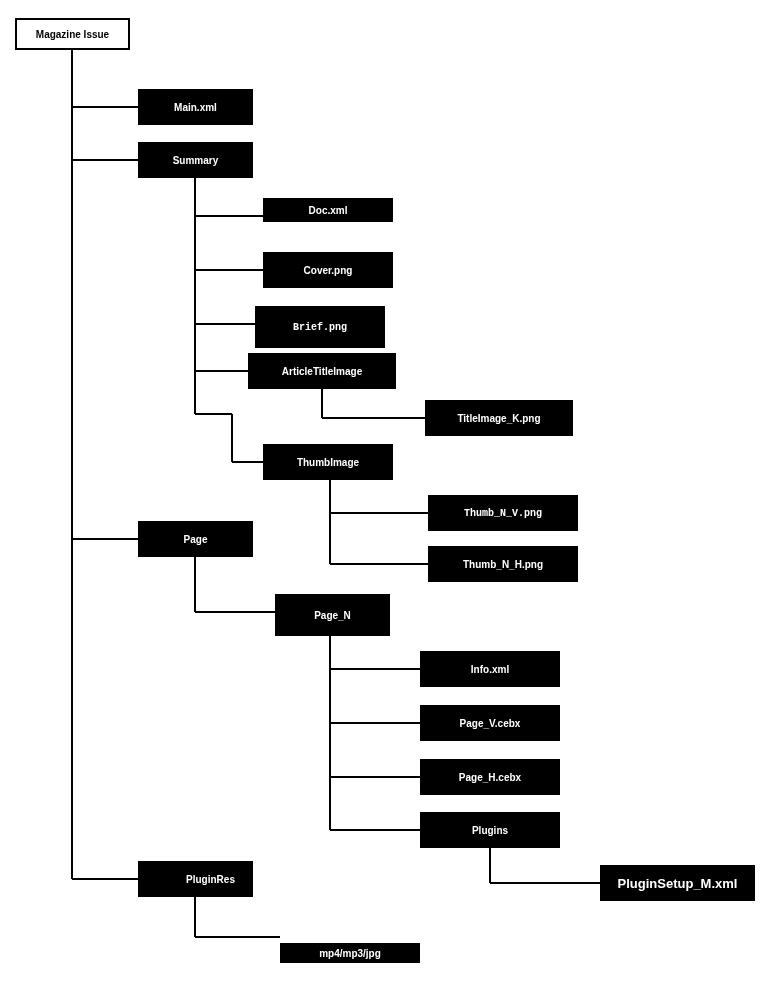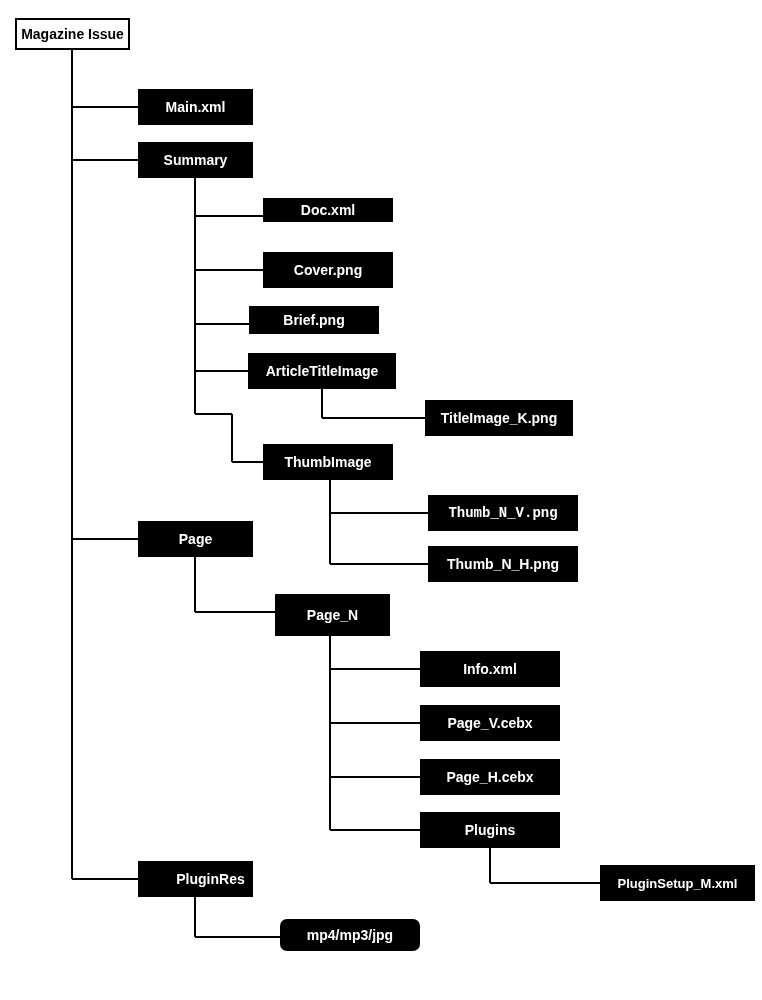--- a/index.html
+++ b/index.html
@@ -14,21 +14,21 @@
   .canvas {
     position: relative;
     width: 762px;
     height: 1000px;
   }
   .node {
     position: absolute;
     background: #000000;
     color: #ffffff;
     font-weight: bold;
-    font-size: 14px;
+    font-size: 10px;
     text-align: center;
     border: 2px solid #000;
     display: flex;
     align-items: center;
     justify-content: center;
     padding: 0 8px;
     white-space: nowrap;
   }
   .root {
     background: #ffffff;
@@ -108,21 +108,21 @@
   </svg>
 
   <div class="node root" style="left:15px;  top:18px;  width:115px; height:32px;">Magazine Issue</div>
 
   <div class="node" style="left:138px; top:89px;  width:115px; height:36px;">Main.xml</div>
 
   <div class="node" style="left:138px; top:142px; width:115px; height:36px;">Summary</div>
 
   <div class="node" style="left:263px; top:198px; width:130px; height:24px;">Doc.xml</div>
   <div class="node" style="left:263px; top:252px; width:130px; height:36px;">Cover.png</div>
-  <div class="node" style="left:249px; top:306px; width:130px; height:28px;">Brief.png</div>
+  <div class="node" style="left:255px; top:306px; width:130px; height:42px;font-family:Liberation Mono, monospace;">Brief.png</div>
   <div class="node" style="left:248px; top:353px; width:148px; height:36px;">ArticleTitleImage</div>
 
   <div class="node" style="left:425px; top:400px; width:148px; height:36px;">TitleImage_K.png</div>
 
   <div class="node" style="left:263px; top:444px; width:130px; height:36px;">ThumbImage</div>
 
   <div class="node" style="left:428px; top:495px; width:150px; height:36px;font-family:Liberation Mono, monospace;">Thumb_N_V.png</div>
   <div class="node" style="left:428px; top:546px; width:150px; height:36px;">Thumb_N_H.png</div>
 
   <div class="node" style="left:138px; top:521px; width:115px; height:36px;">Page</div>
@@ -131,15 +131,15 @@
 
   <div class="node" style="left:420px; top:651px; width:140px; height:36px;">Info.xml</div>
   <div class="node" style="left:420px; top:705px; width:140px; height:36px;">Page_V.cebx</div>
   <div class="node" style="left:420px; top:759px; width:140px; height:36px;">Page_H.cebx</div>
   <div class="node" style="left:420px; top:812px; width:140px; height:36px;text-align:center;">Plugins</div>
 
   <div class="node" style="left:600px; top:865px; width:155px; height:36px; font-size:13px;">PluginSetup_M.xml</div>
 
   <div class="node" style="left:138px; top:861px; width:115px; height:36px;padding-left:38px;">PluginRes</div>
 
-  <div class="node" style="left:280px; top:919px; width:140px; height:32px;border-radius:7px;">mp4/mp3/jpg</div>
+  <div class="node" style="left:280px; top:943px; width:140px; height:20px;">mp4/mp3/jpg</div>
 
 </div>
 
 </body></html>

